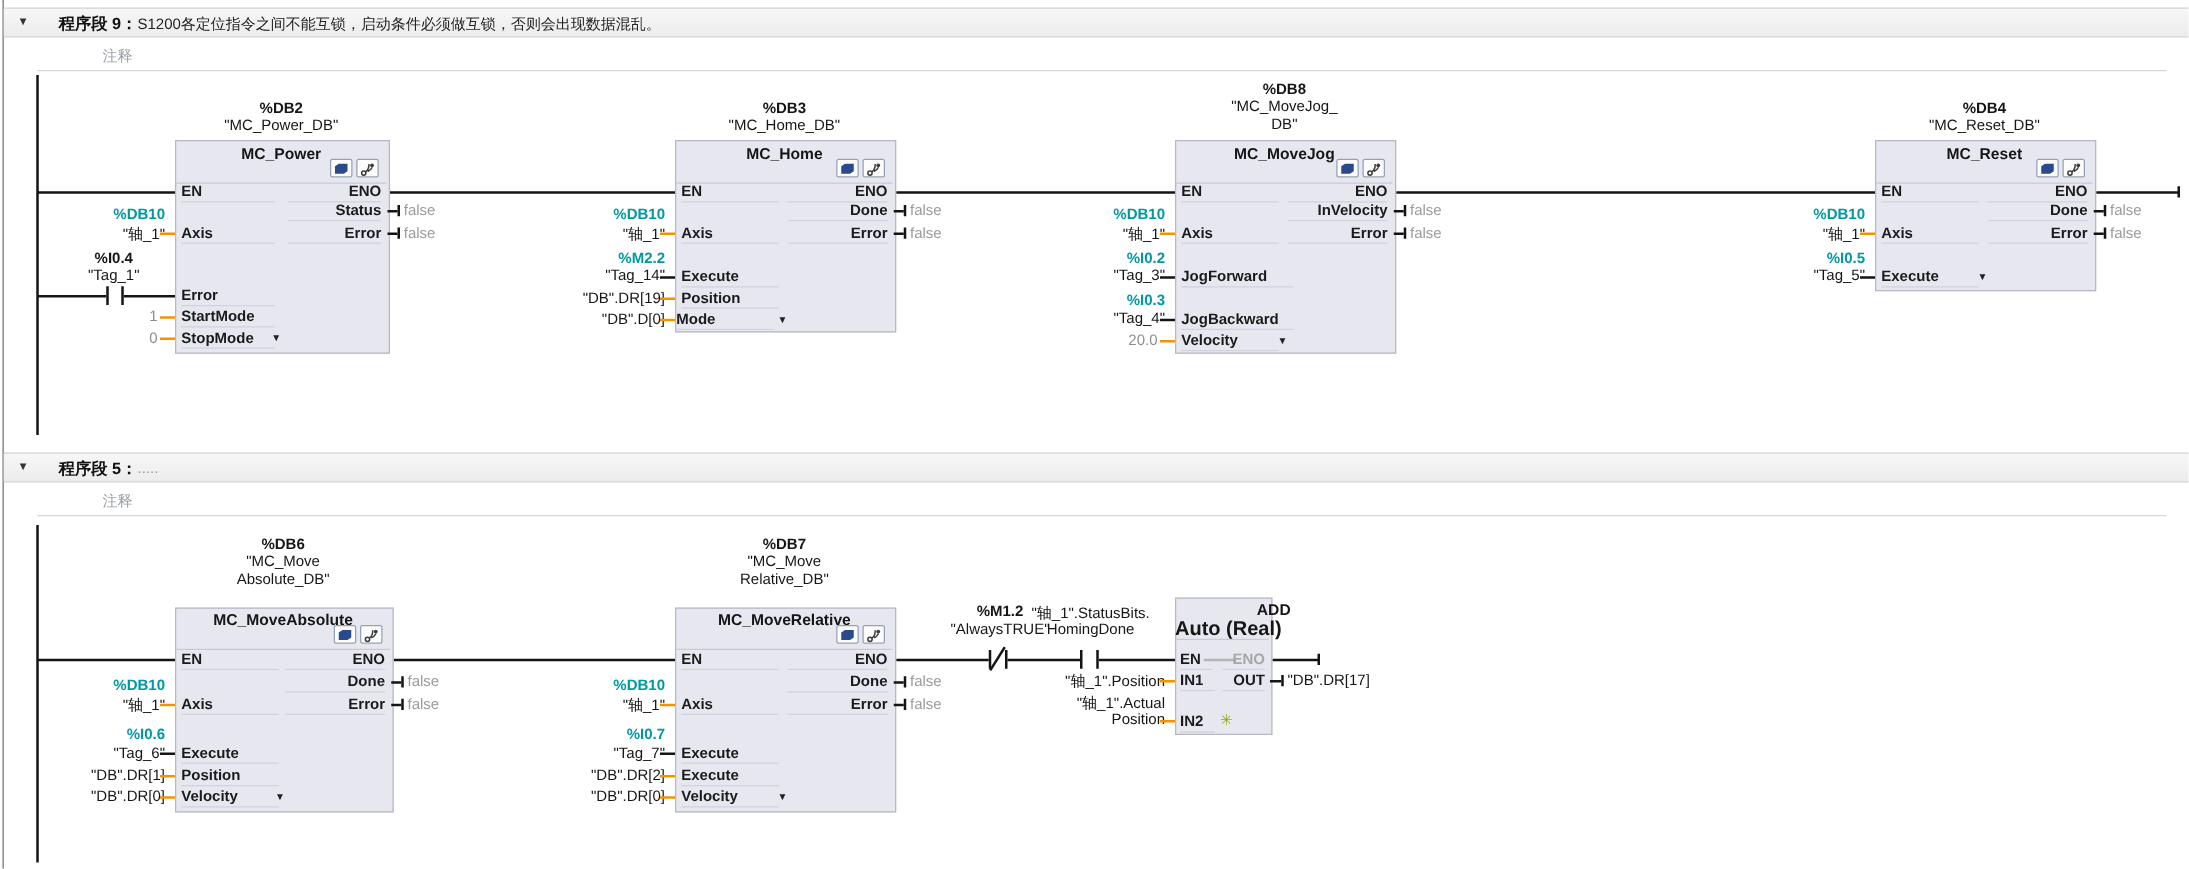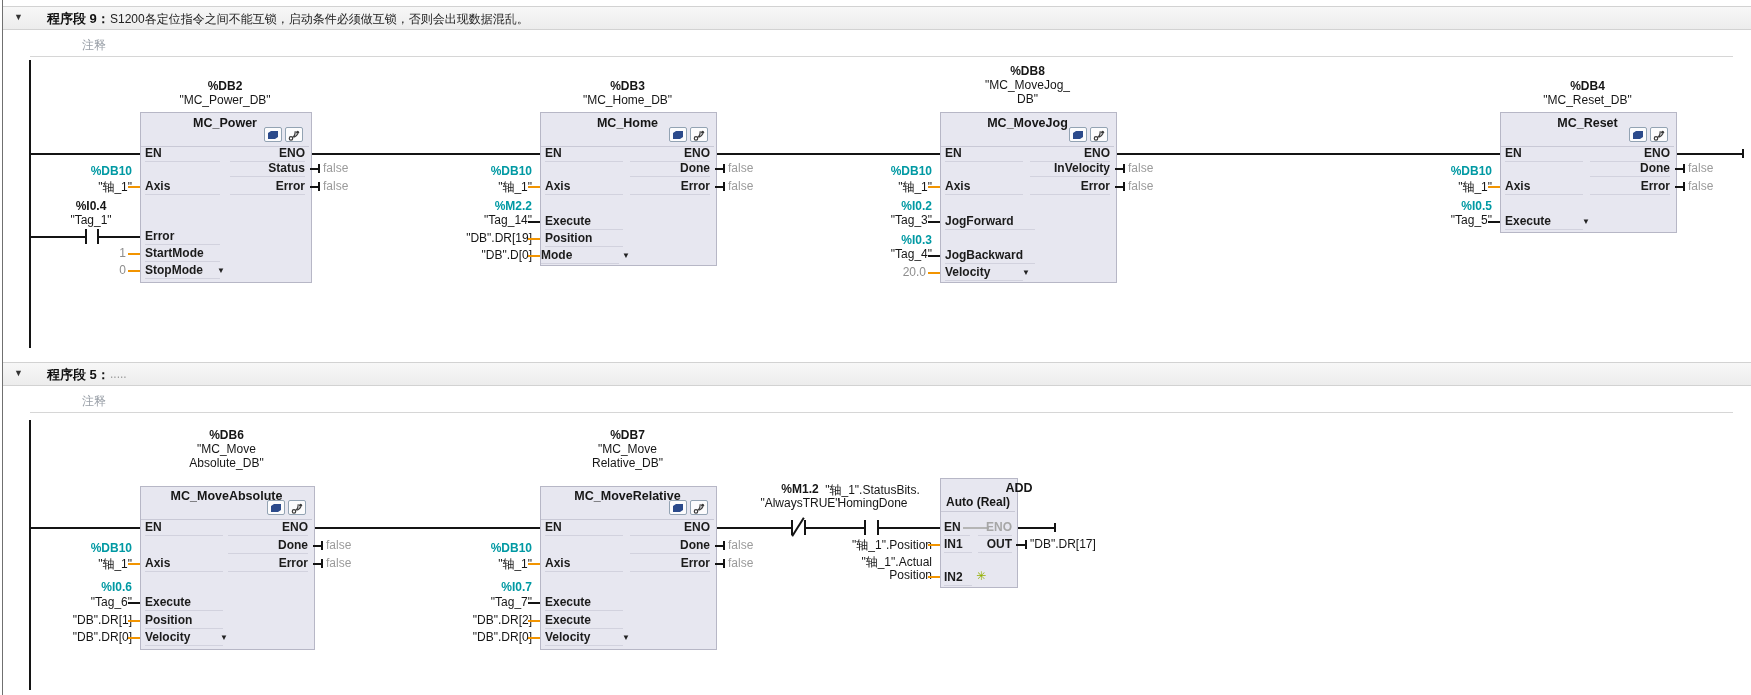--- a/index.html
+++ b/index.html
@@ -374,21 +374,21 @@
   <div class="cslash" style="left:797px;top:516px;"></div>
   <div class="cbar" style="left:804px;top:520px;"></div>
 
   <div class="ctag" style="left:805px;top:482px;width:135px;">"轴_1".StatusBits.</div>
   <div class="ctag" style="left:805px;top:496px;width:135px;">HomingDone</div>
   <div class="cbar" style="left:864px;top:520px;"></div>
   <div class="cbar" style="left:877px;top:520px;"></div>
 
   <div class="fbox" style="left:940px;top:478px;width:76px;height:108px;"></div>
   <div class="fbtitle" style="left:940px;top:481px;width:76px;margin-left:41px;">ADD</div>
-  <div class="fbtitle" style="left:940px;top:495px;width:76px;font-size:12px;">Auto (Real)</div>
+  <div class="fbtitle" style="left:940px;top:495px;width:76px;font-size:16px;">Auto (Real)</div>
   <div class="hsep" style="left:941px;top:511px;width:74px;"></div>
   <div class="pin" style="left:944px;top:520px;width:26px;">EN</div>
   <div class="wg" style="left:963px;top:527px;width:26px;"></div>
   <div class="pin r gray" style="left:978px;top:520px;width:34px;">ENO</div>
   <div class="pin" style="left:944px;top:537px;width:28px;">IN1</div>
   <div class="pin r" style="left:978px;top:537px;width:34px;">OUT</div>
   <div class="pin" style="left:944px;top:570px;width:28px;">IN2</div>
   <div class="star" style="left:976px;top:569px;">✳</div>
 
   <div class="op" style="left:790px;top:537px;width:142px;">"轴_1".Position</div>

